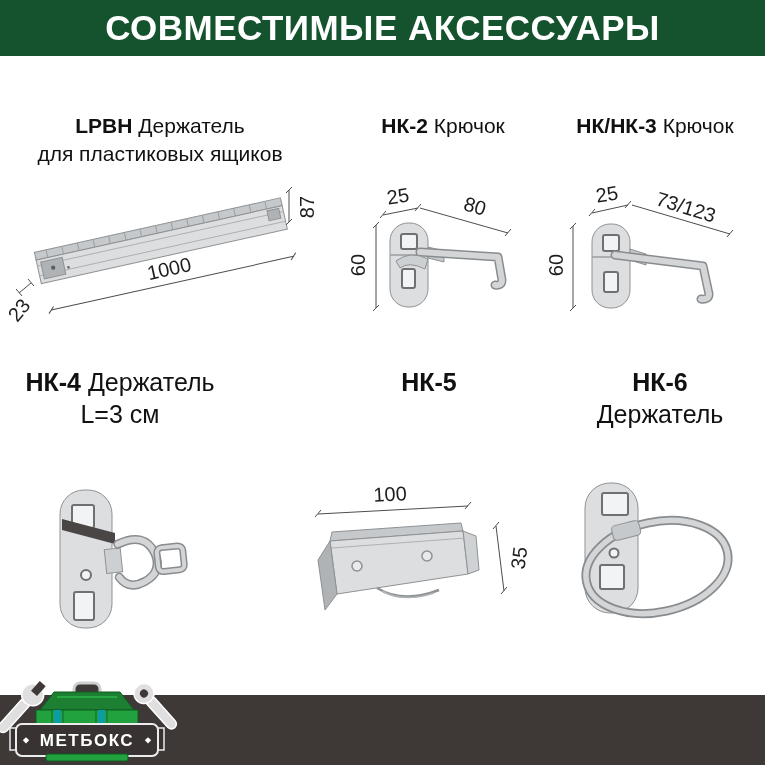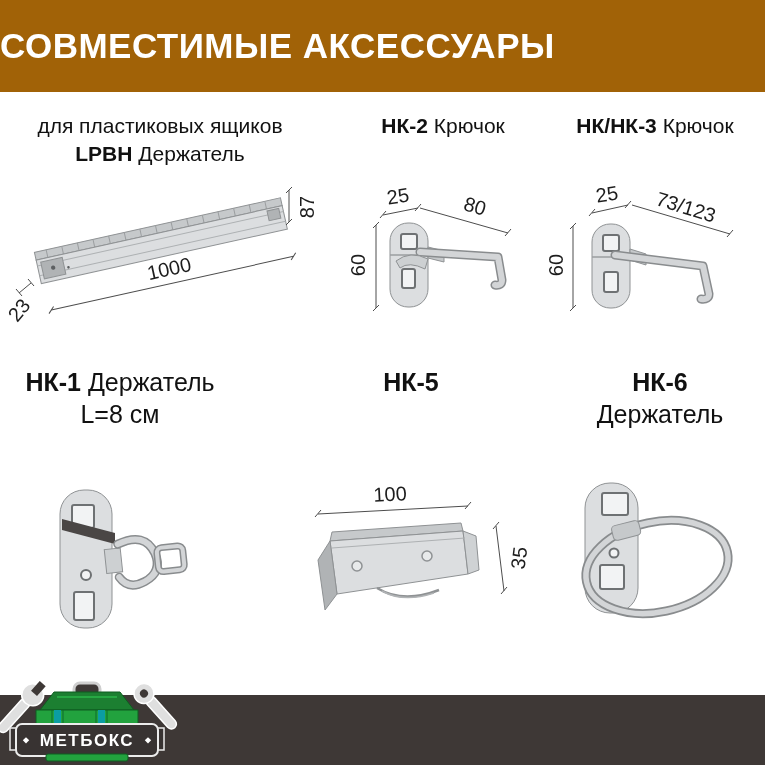--- a/index.html
+++ b/index.html
@@ -2,22 +2,22 @@
 <html><head>
 <meta charset="utf-8">
 <style>
   * { margin:0; padding:0; box-sizing:border-box; }
   html,body { width:765px; height:765px; }
   body {
     position:relative; width:765px; height:765px; overflow:hidden;
     background:#ffffff; font-family:"Liberation Sans", sans-serif; color:#151515;
   }
   .topbar {
-    position:absolute; left:0; top:0; width:765px; height:92px;
-    background:#a16207; display:flex; align-items:center; justify-content:flex-start;
+    position:absolute; left:0; top:0; width:765px; height:56px;
+    background:#14532d; display:flex; align-items:center; justify-content:center;
   }
   .topbar h1 { color:#ffffff; font-size:35px; font-weight:bold; letter-spacing:.5px; }
   .ptitle { position:absolute; text-align:center; line-height:28px; font-size:21px; color:#111; }
   .ptitle.r2 { font-size:25px; line-height:32px; }
   .code { font-weight:bold; }
   svg { position:absolute; overflow:visible; }
   .metal  { fill:#dcdee0; stroke:#8f9294; stroke-width:1; }
   .metal2 { fill:#c6c9cb; stroke:#8f9294; stroke-width:1; }
   .metal3 { fill:#b0b3b5; stroke:#8f9294; stroke-width:1; }
   .slot   { fill:#f2f3f4; stroke:#6e7173; stroke-width:2; }
@@ -29,38 +29,38 @@
   .logo { left:2px; top:680px; }
 </style>
 </head>
 <body>
 
 <header class="topbar">
   <h1>СОВМЕСТИМЫЕ АКСЕССУАРЫ</h1>
 </header>
 
 <div class="ptitle" style="left:10px; top:112px; width:300px;">
+  <div><span class="code">LPBH</span> <span>Держатель</span></div>
   <div>для пластиковых ящиков</div>
-  <div><span class="code">LPBH</span> <span>Держатель</span></div>
 </div>
 
 <div class="ptitle" style="left:343px; top:112px; width:200px;">
   <div><span class="code">НК-2</span> <span>Крючок</span></div>
 </div>
 
 <div class="ptitle" style="left:545px; top:112px; width:220px;">
   <div><span class="code">НК/НК-3</span> <span>Крючок</span></div>
 </div>
 
 <div class="ptitle r2" style="left:8px; top:366px; width:224px;">
-  <div><span class="code">НК-1</span> <span>Держатель</span></div>
-  <div>L=8 см</div>
-</div>
-
-<div class="ptitle r2" style="left:281px; top:366px; width:260px;">
+  <div><span class="code">НК-4</span> <span>Держатель</span></div>
+  <div>L=3 см</div>
+</div>
+
+<div class="ptitle r2" style="left:299px; top:366px; width:260px;">
   <div class="code">НК-5</div>
 </div>
 
 <div class="ptitle r2" style="left:550px; top:366px; width:220px;">
   <div class="code">НК-6</div>
   <div>Держатель</div>
 </div>
 
 <svg style="left:5px; top:172px;" width="315" height="158" viewBox="0 0 315 158">
   <g transform="rotate(-12.5 160 78)">

